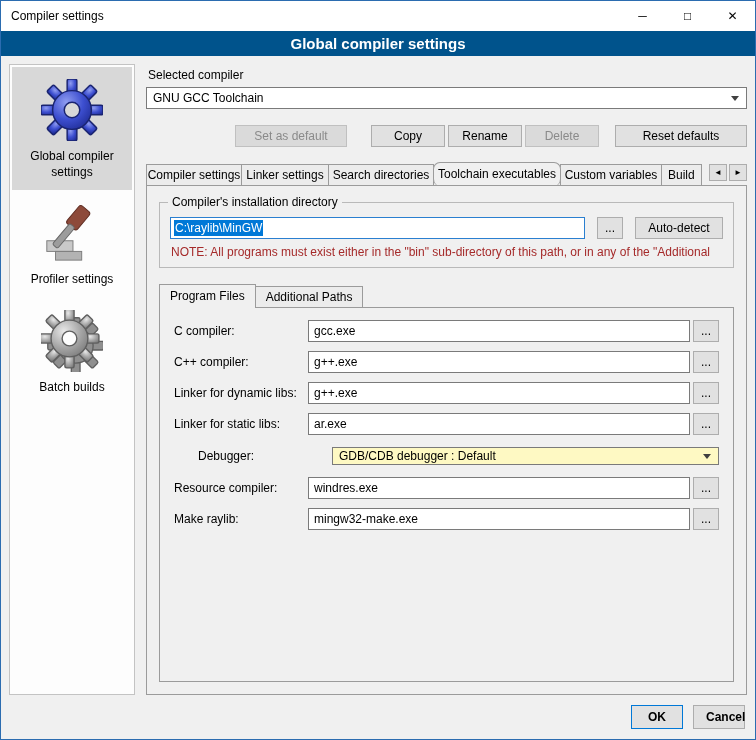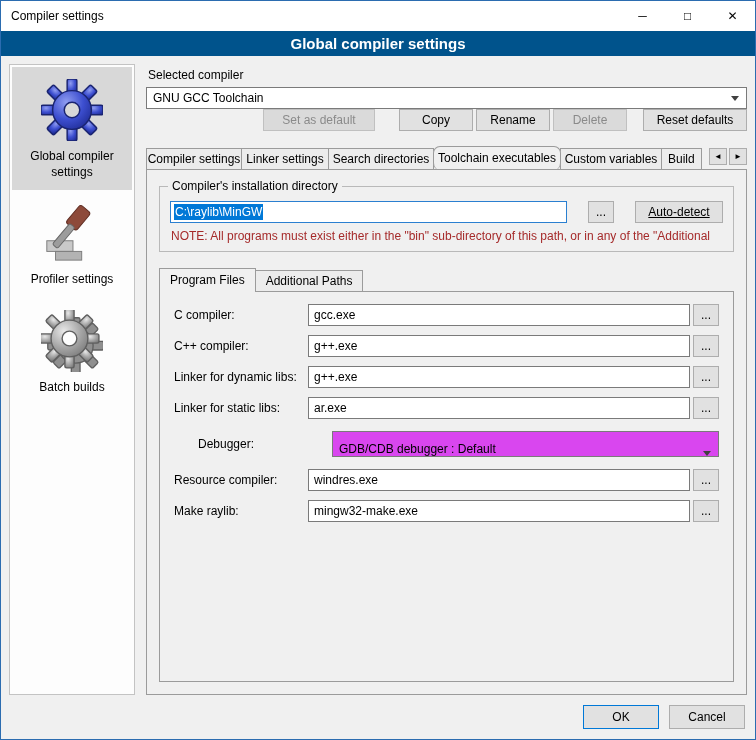--- a/index.html
+++ b/index.html
@@ -42,24 +42,24 @@
   .combo {
     height: 22px; border: 1px solid #7a7a7a; background: #fff;
     display: flex; align-items: center; justify-content: space-between; padding: 0 7px 0 6px;
   }
   .caret { width: 0; height: 0; border-left: 4px solid transparent; border-right: 4px solid transparent; border-top: 5px solid #404040; }
   .btn {
     height: 22px; background: #e1e1e1; border: 1px solid #adadad;
     font-family: inherit; font-size: 12px; padding: 0 12px;
   }
   .btn:disabled { color: #8a8a8a; background: #dadada; border-color: #c0c0c0; }
-  .btn-row { display: flex; justify-content: flex-end; align-items: center; margin-top: 0; }
+  .btn-row { display: flex; justify-content: flex-end; align-items: center; margin-top: 16px; }
   .btn-setdefault { width: 112px; margin-right: 24px; }
   .btn-copy, .btn-rename, .btn-delete { width: 74px; margin-right: 3px; }
-  .btn-reset { width: 104px; margin-left: 13px; }
+  .btn-reset { width: 132px; margin-left: 13px; }
   
   .tabbar { display: flex; align-items: flex-end; margin-top: 15px; }
   .tabstrip { flex: 1; display: flex; align-items: flex-end; overflow: hidden; min-width: 0; }
   .tab {
     flex: none; height: 21px; line-height: 20px; text-align: center;
     border: 1px solid #9b9b9b; border-bottom: none; background: #ececec;
     white-space: nowrap; overflow: hidden; margin-right: -1px;
   }
   .tabstrip .tab:nth-child(1) { width: 96px; }
   .tabstrip .tab:nth-child(2) { width: 88px; }
@@ -74,28 +74,28 @@
     border: 1px solid #adadad; background: #e1e1e1; padding: 0; font-family: inherit;
   }
   .panel {
     border: 1px solid #9b9b9b; background: #f0f0f0;
     padding: 12px 12px 12px; flex: 1; position: relative; z-index: 1;
     display: flex; flex-direction: column; min-height: 0;
   }
   
   .groupbox { border: 1px solid #b9b9b9; position: relative; padding: 14px 10px 6px; margin-top: 4px; }
   .groupbox-legend { position: absolute; top: -8px; left: 8px; background: #f0f0f0; padding: 0 4px; }
-  .dir-row { display: flex; gap: 21px; }
+  .dir-row { display: flex; gap: 12px; }
   .dir-input {
     flex: 1; height: 22px; border: 1px solid #2a7fd0; background: #fff;
     display: flex; align-items: center; padding: 0 3px; overflow: hidden; white-space: nowrap;
   }
   .dir-selected { background: #0078D7; color: #fff; padding: 1px 1px; }
   .browse-btn { width: 26px; flex: none; padding: 0; }
-  .autodetect-btn { width: 88px; flex: none; padding: 0; text-decoration: underline; }
+  .autodetect-btn { width: 88px; flex: none; padding: 0; }
   .note { color: #A52A2A; margin: 6px 1px 2px; white-space: nowrap; overflow: hidden; }
   
   .subtabbar { display: flex; align-items: flex-end; margin-top: 16px; }
   .subtab {
     flex: none; height: 21px; line-height: 20px; padding: 0 10px;
     border: 1px solid #9b9b9b; border-bottom: none; background: #ececec;
     margin-right: -1px; white-space: nowrap;
   }
   .subtab.active { height: 24px; line-height: 23px; background: #f0f0f0; position: relative; z-index: 3; margin-bottom: -1px; }
   .subpanel {
@@ -103,27 +103,27 @@
     flex: 1; position: relative; z-index: 1; min-height: 0;
   }
   .frow { display: flex; align-items: center; margin-bottom: 9px; }
   .frow-label { width: 134px; flex: none; }
   .finput {
     flex: 1; min-width: 0; height: 22px; border: 1px solid #7a7a7a;
     padding: 0 5px; font-family: inherit; font-size: 12px; background: #fff;
   }
   .fbrowse { width: 26px; height: 22px; flex: none; margin-left: 3px; padding: 0; }
   .fcombo {
-    flex: 1; min-width: 0; height: 26px; border: 1px solid #7a7a7a; background: #d946ef;
-    display: flex; align-items: flex-end; justify-content: space-between; padding: 0 7px 0 6px;
+    flex: 1; min-width: 0; height: 18px; border: 1px solid #7a7a7a; background: #fef9c3;
+    display: flex; align-items: center; justify-content: space-between; padding: 0 7px 0 6px;
   }
   .frow.debugger { margin-top: 12px; margin-bottom: 12px; margin-left: 24px; }
   
   .footer { flex: none; height: 36px; display: flex; align-items: center; justify-content: flex-end; gap: 10px; padding: 0 10px 8px; }
-  .footer .btn { width: 76px; height: 24px; }
+  .footer .btn { width: 52px; height: 24px; font-weight: bold; }
   .btn-ok { border: 1px solid #0078D7; }
 </style>
 </head>
 <body>
 
 <svg width="0" height="0" style="position:absolute" aria-hidden="true">
   <defs>
     <g id="gear-shape">
       <rect x="27" y="0" width="10" height="15" rx="2"></rect>
       <rect x="27" y="49" width="10" height="15" rx="2"></rect>

